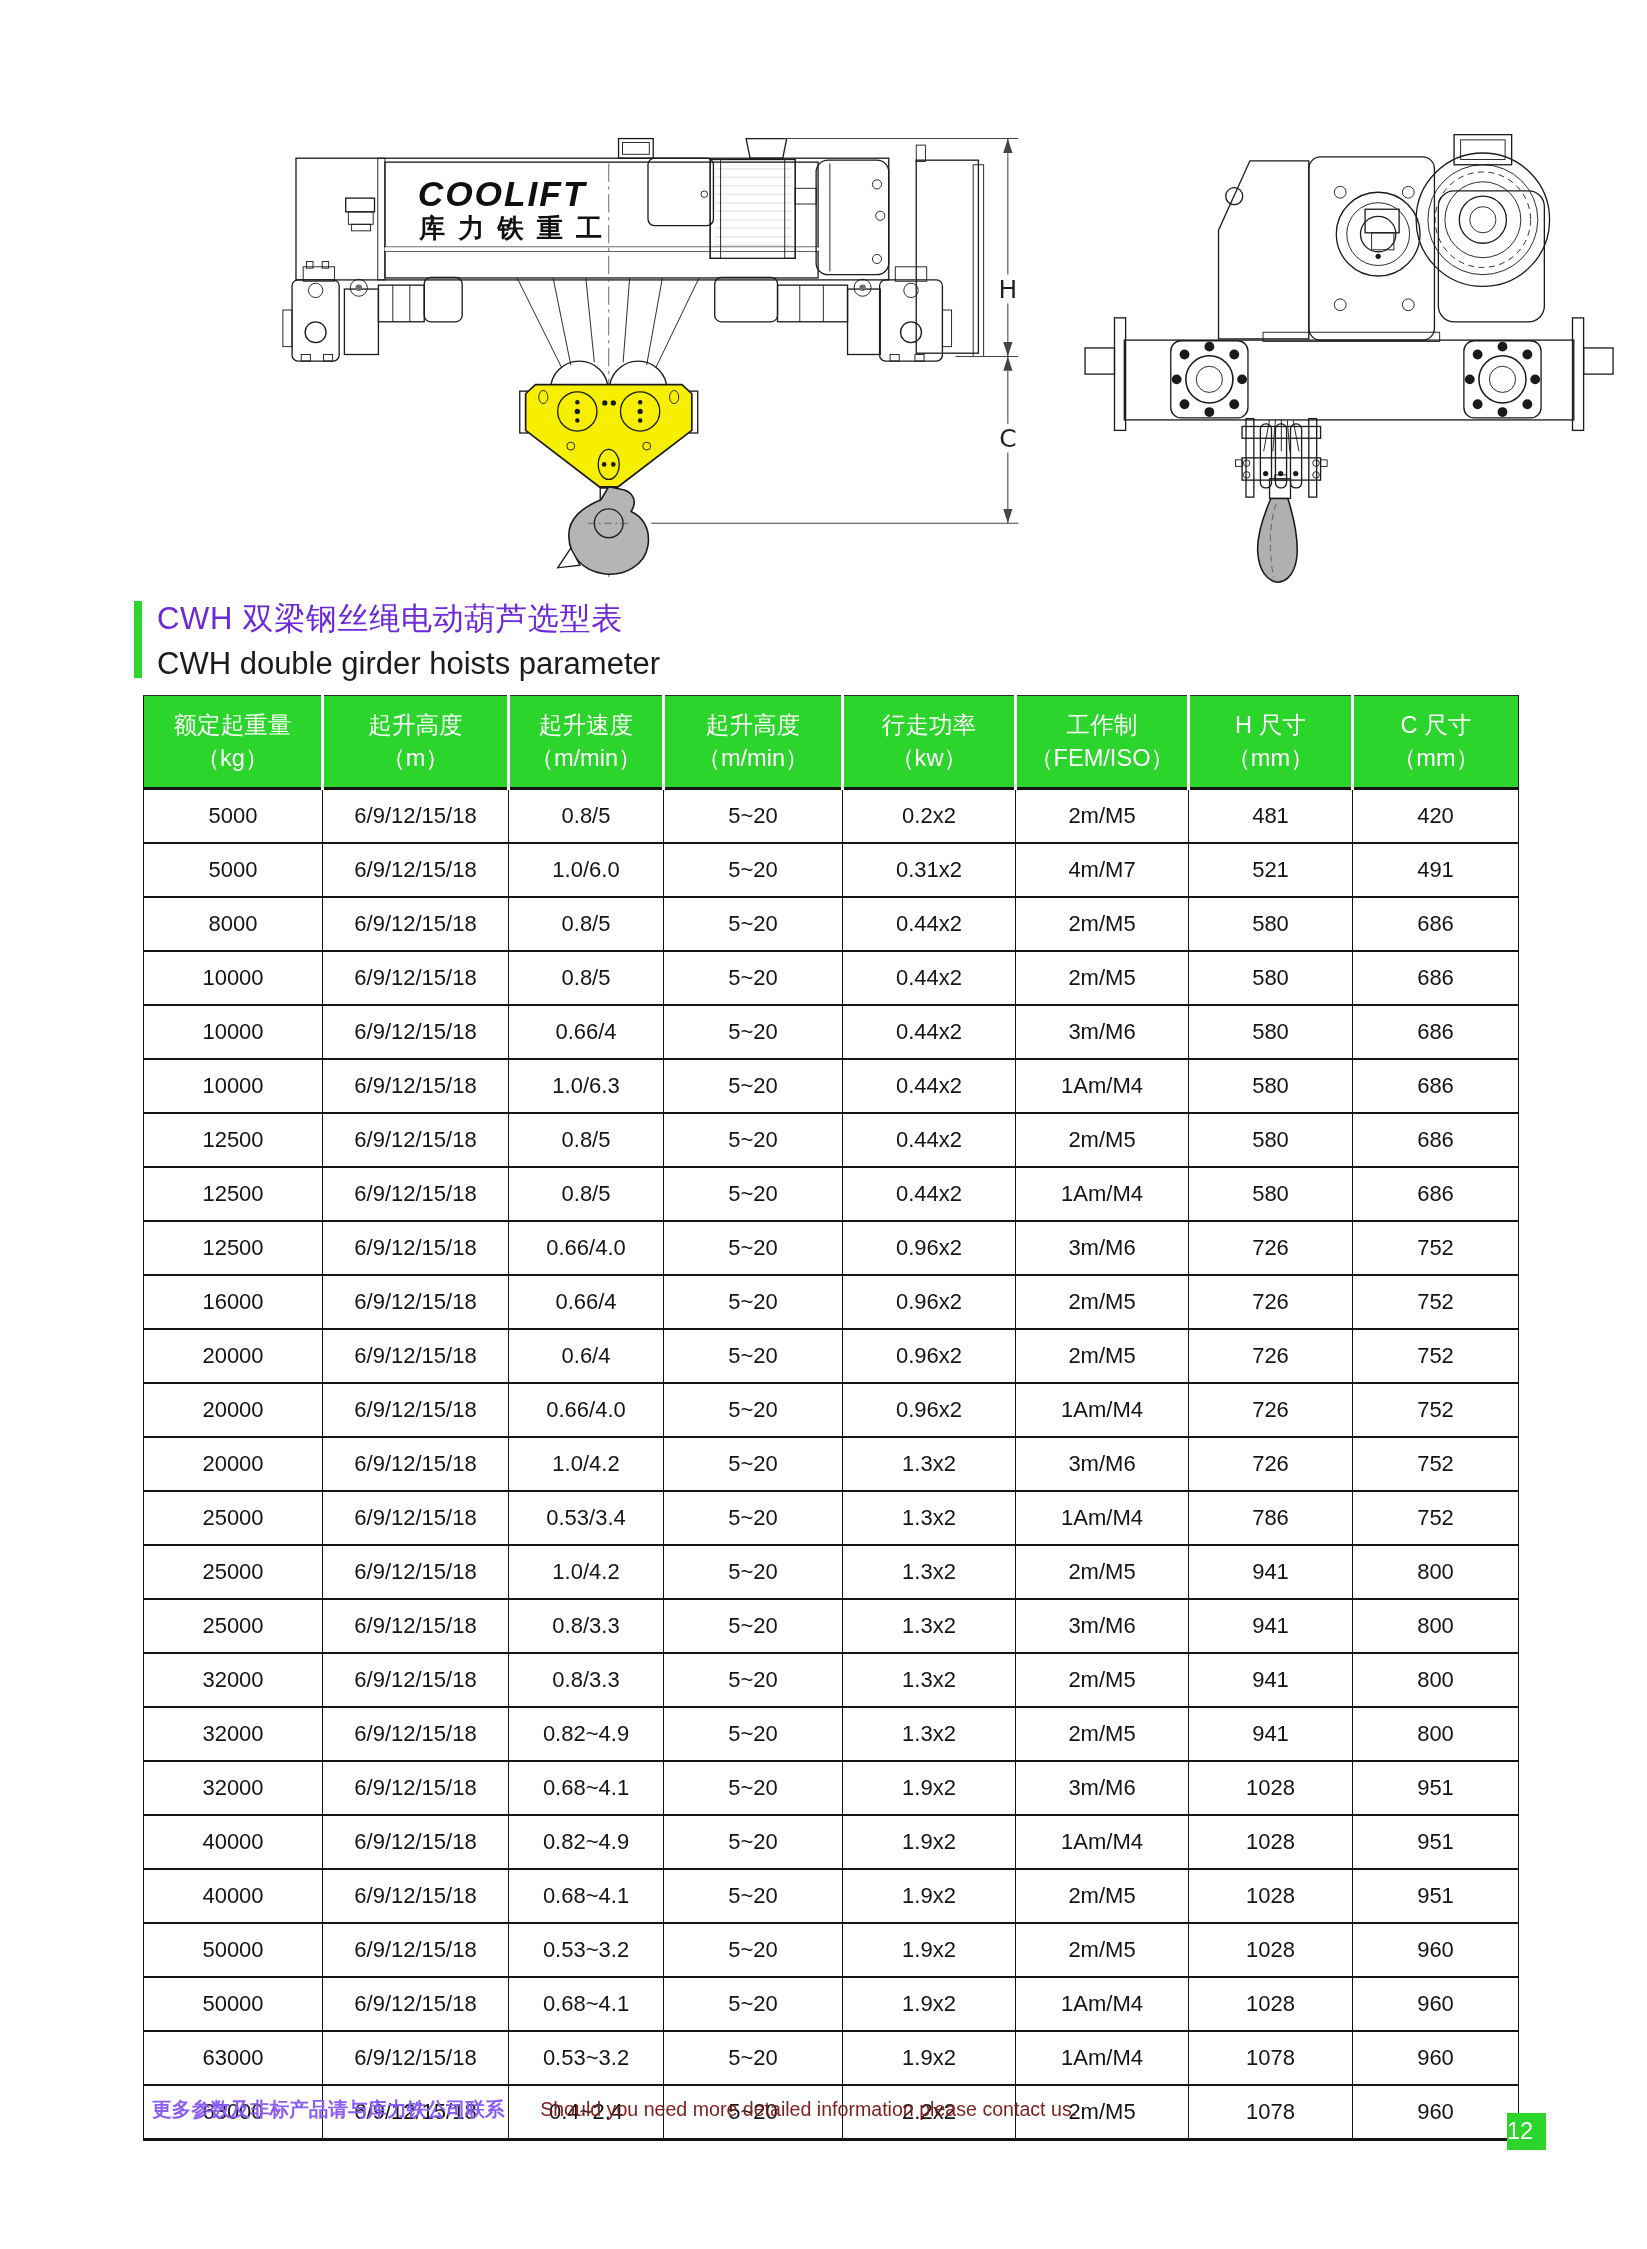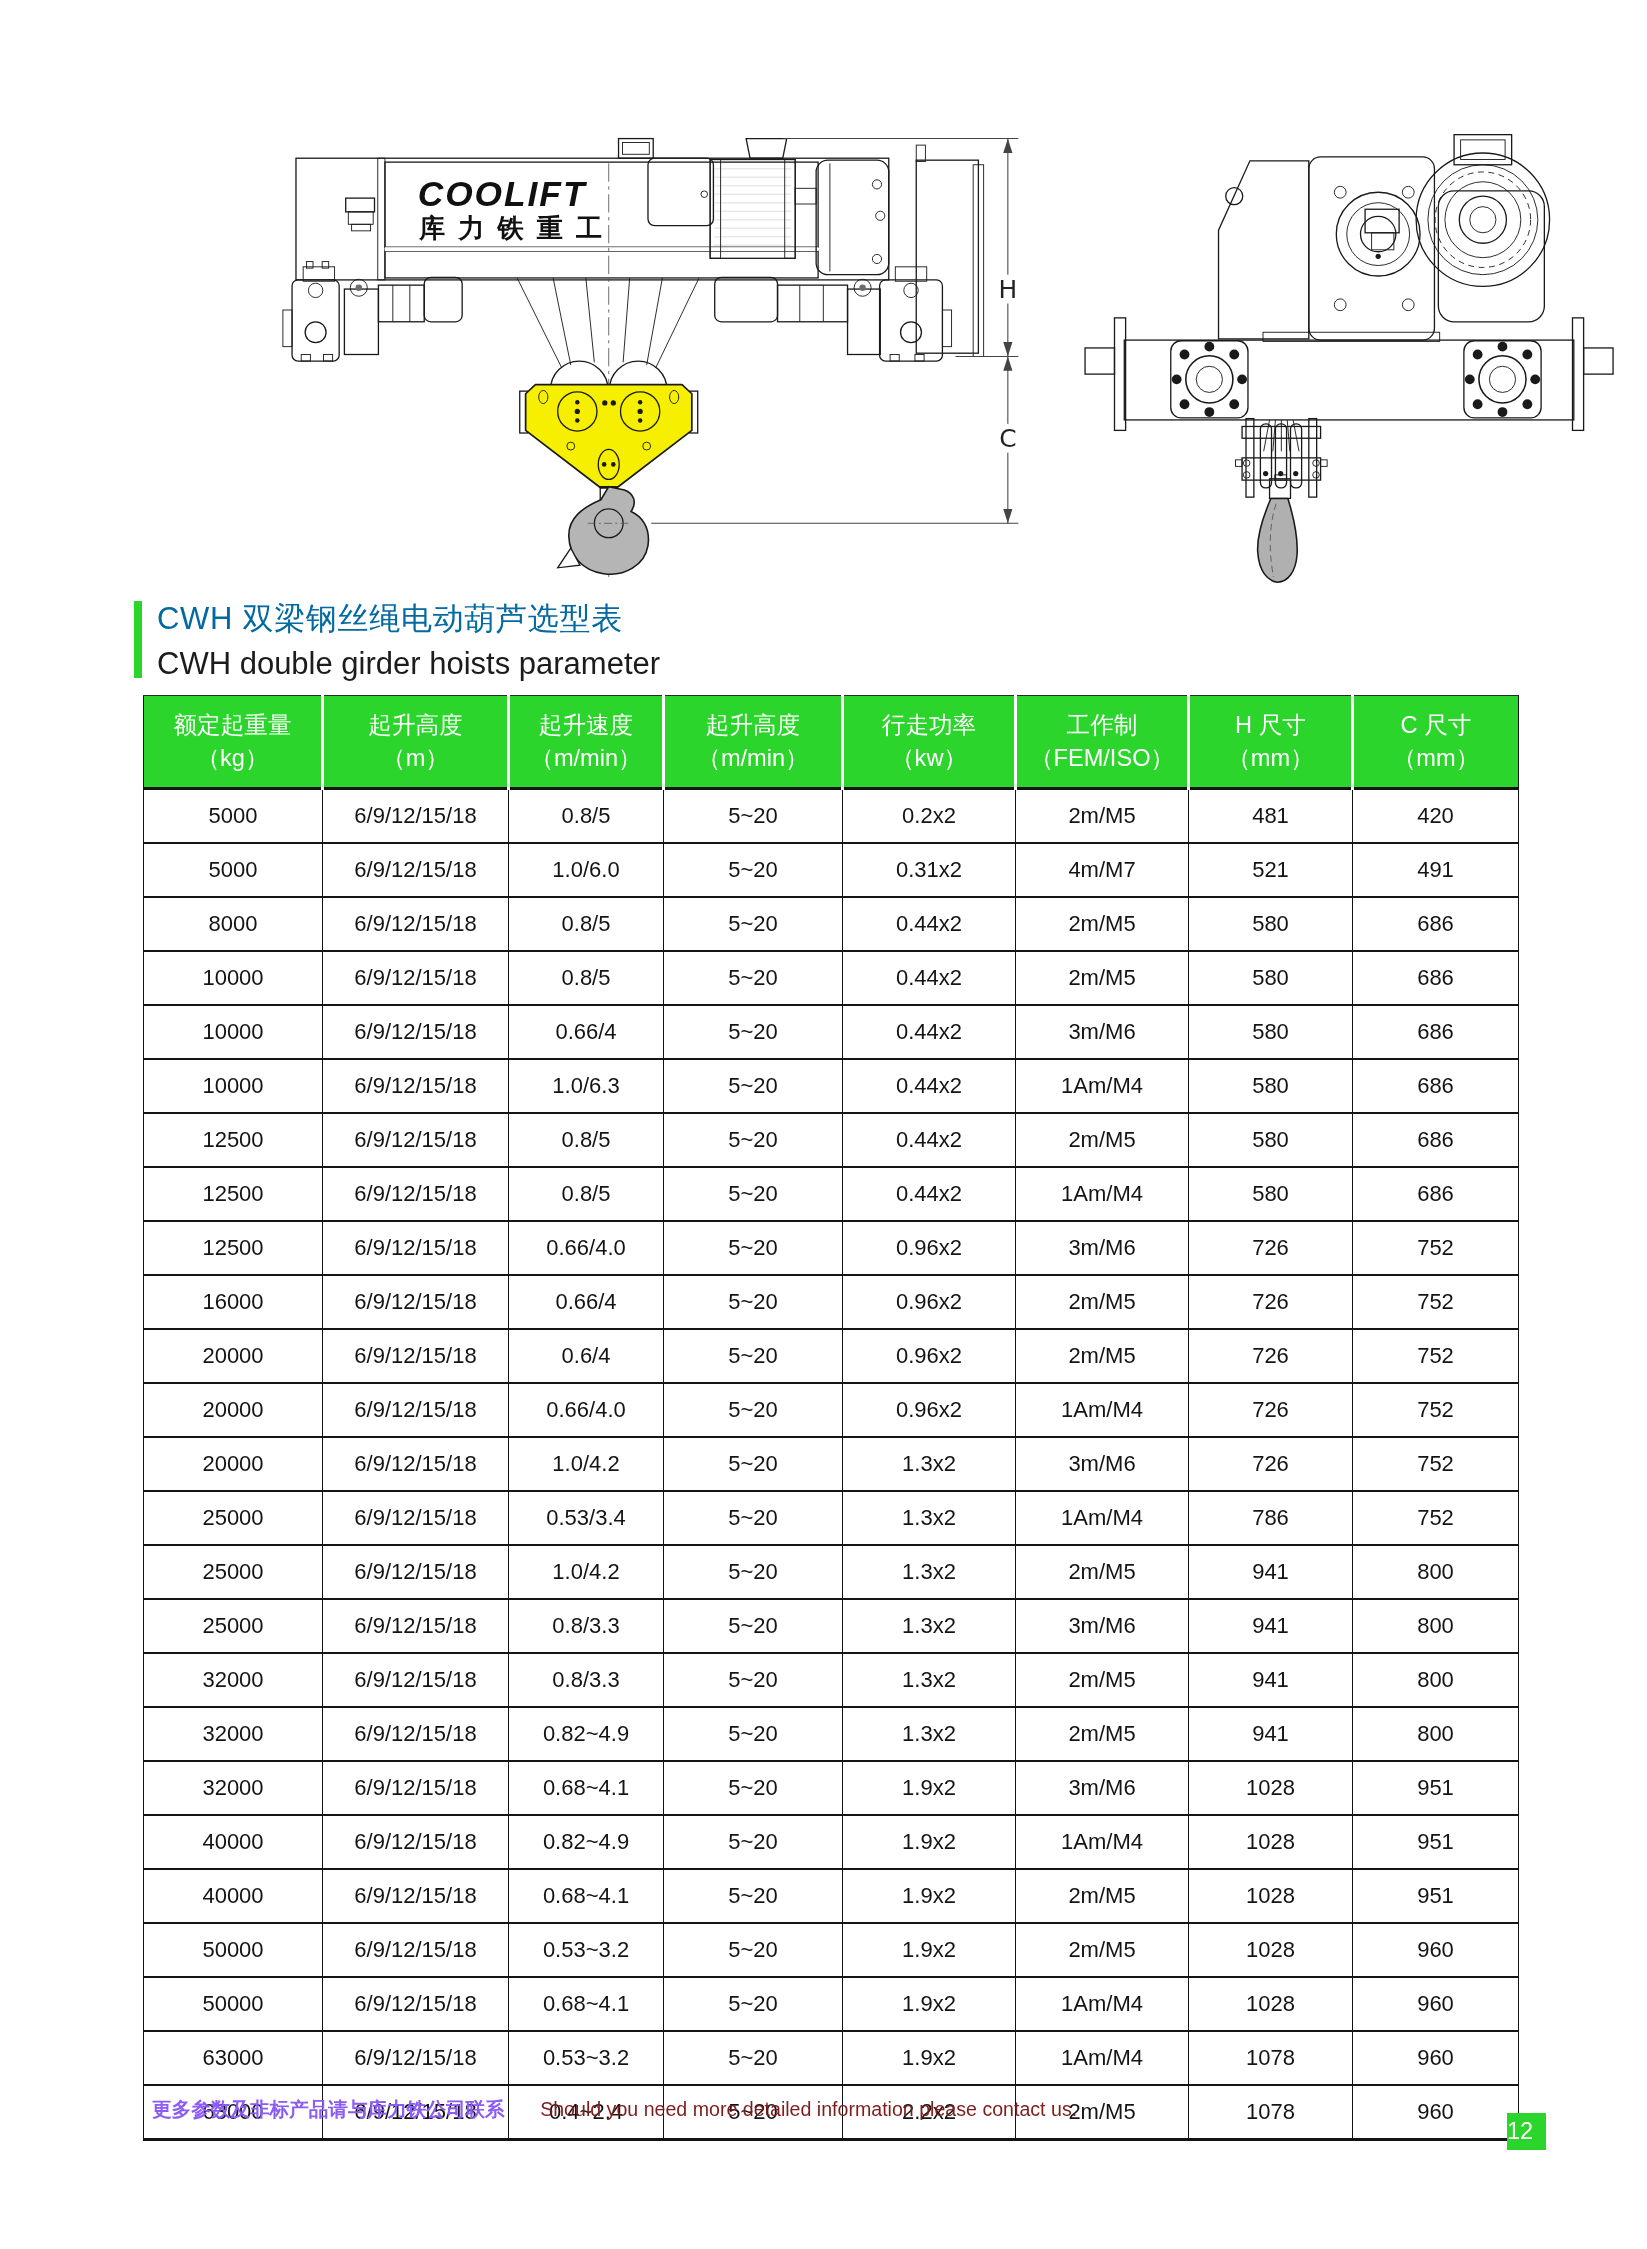--- a/index.html
+++ b/index.html
@@ -15,21 +15,21 @@
   .dim{stroke:#444;stroke-width:1.6;fill:none;}
   .dimlabel{font-family:"DejaVu Sans",sans-serif;font-size:38px;fill:#222;}
   .logo-en{font-family:"Liberation Sans",sans-serif;font-weight:800;font-style:italic;
            font-size:54px;letter-spacing:3px;fill:#101010;}
   .logo-cn{font-family:"Liberation Sans",sans-serif;font-weight:700;
            font-size:40px;letter-spacing:20px;fill:#101010;}
   
   #title-block{position:absolute;left:134px;top:598px;}
   #title-bar{position:absolute;left:0;top:2.6px;width:7.9px;height:77px;background:var(--accent-green);}
   #page-title{position:absolute;left:23px;top:0;width:916px;font-size:31px;font-weight:500;
-              letter-spacing:0.7px;color:#0369a1;white-space:nowrap;}
+              letter-spacing:0.7px;color:#6d28d9;white-space:nowrap;}
   #page-subtitle{position:absolute;left:23px;top:48px;width:916px;font-size:31px;font-weight:400;
               color:#1c1c1c;white-space:nowrap;}
   
   #param-table{position:absolute;left:143px;top:695px;width:1375px;
       border-collapse:collapse;table-layout:fixed;
       border-left:1.3px solid #141414;border-right:1.3px solid #141414;border-top:1.3px solid #2a2a2a;}
   #param-table th{
       background:var(--accent-green);color:#fff;font-weight:400;font-size:23.6px;line-height:1.38;
       height:73px;vertical-align:middle;text-align:center;padding:9px;
       border-left:3.3px solid #ffffff;}

